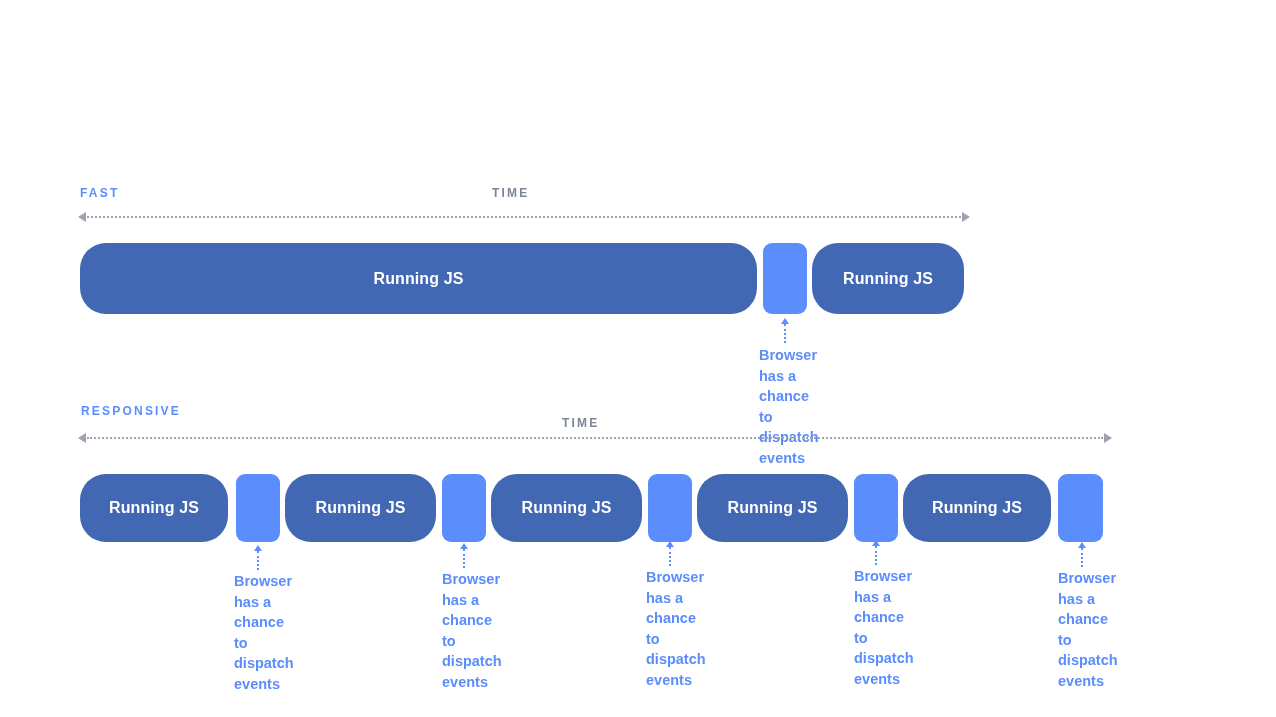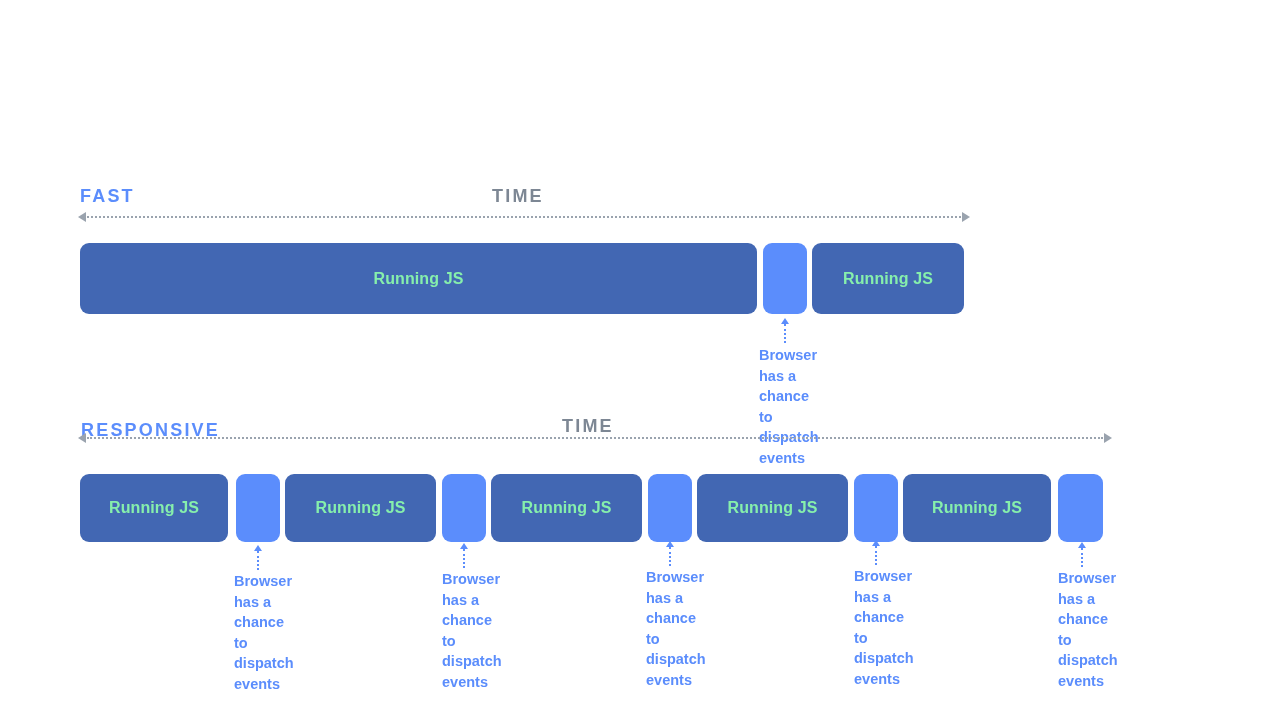--- a/index.html
+++ b/index.html
@@ -28,21 +28,21 @@
     font-size: 38px;
     font-weight: bold;
     color: #4267b3;
     letter-spacing: -0.3px;
     white-space: nowrap;
   }
 
   
   .axis-label {
     position: absolute;
-    font-size: 18px;
+    font-size: 12px;
     font-weight: bold;
     letter-spacing: 2.2px;
     white-space: nowrap;
   }
   .axis-label.mode { color: #5b8dfc; }
   .axis-label.time { color: #7d8794; }
 
   
   .time-axis {
     position: absolute;
@@ -75,24 +75,25 @@
   .block {
     position: absolute;
     border-radius: 9px;
     display: flex;
     align-items: center;
     justify-content: center;
     box-sizing: border-box;
   }
   .block.js {
     background: #4267b3;
-    color: #86efac;
+    color: #ffffff;
     font-size: 16px;
     font-weight: bold;
     letter-spacing: 0.1px;
+    border-radius: 26px;
   }
   .block.gap {
     background: #5b8dfc;
   }
 
   
   .callout {
     position: absolute;
   }
   .callout .stem {
@@ -148,21 +149,21 @@
   <div class="callout" style="left:781px; top:318px;">
     <div class="stem">
       <span class="head"></span>
       <span class="shaft" style="height:19px;"></span>
     </div>
     <div class="caption" style="left:-22px; top:27px;">Browser has a
 chance to
 dispatch events</div>
   </div>
 
-  <div class="axis-label mode" style="left:81px; top:420px;">RESPONSIVE</div>
+  <div class="axis-label mode" style="left:81px; top:404px;">RESPONSIVE</div>
 
   <div class="axis-label time" style="left:562px; top:416px;">TIME</div>
 
   <div class="time-axis" style="left:78px; top:432px; width:1034px;">
     <span class="arrow-left"></span>
     <span class="line"></span>
     <span class="arrow-right"></span>
   </div>
 
   <div class="block js" style="left:80px; top:474px; width:148px; height:68px;">Running JS</div>

